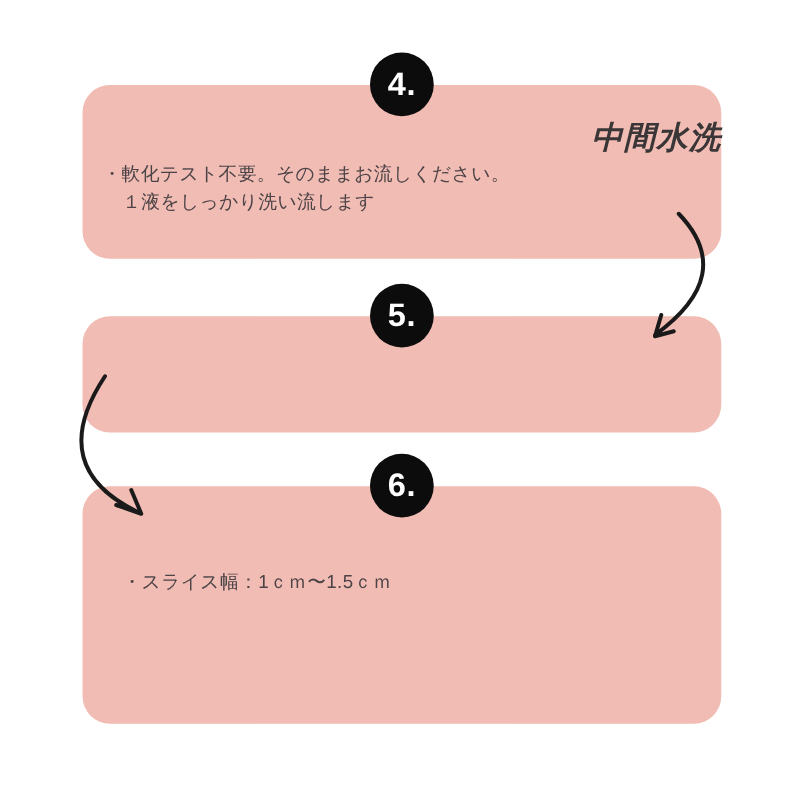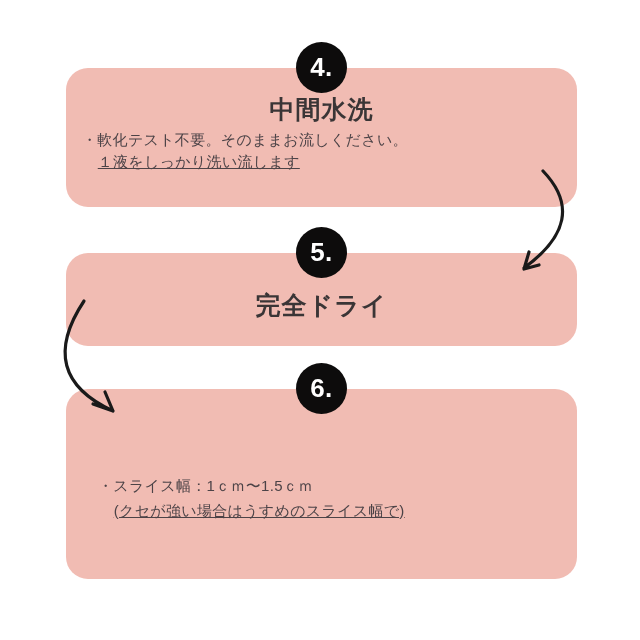--- a/index.html
+++ b/index.html
@@ -31,40 +31,41 @@
   }
   .badge-num{
     color:var(--badge_text,#ffffff);
     font-size:26px;font-weight:700;
     letter-spacing:0.5px;
   }
   .card-title{
     position:absolute;
     left:0;right:0;
     margin:0;
-    text-align:center;
+    text-align:right;
     font-size:25px;
     font-weight:700;
     letter-spacing:1px;
     color:var(--title_text,#3a3536);
+    font-style:italic;
   }
   .card-4 .card-title{top:25px;}
   .card-5 .card-title{top:36px;}
   .card-6 .card-title{top:38px;}
   .card-body{
     position:absolute;
     color:var(--body_text,#4c4347);
     font-size:15px;
     letter-spacing:0.3px;
     white-space:nowrap;
   }
   .card-4 .card-body{top:61px;left:16px;line-height:21.5px;}
-  .card-6 .card-body{top:84px;left:32px;line-height:25px;}
+  .card-6 .card-body{top:64px;left:32px;line-height:25px;}
   .line{display:block;}
-  .line.indent{padding-left:1.05em;text-decoration:underline;}
+  .line.indent{padding-left:1.05em;}
   .arrows-layer{
     position:absolute;top:0;left:0;
     width:640px;height:640px;
     pointer-events:none;
     z-index:5;
   }
   .arrows-layer path{
     fill:none;
     stroke:var(--arrow,#1a1a1a);
     stroke-width:3.2;
@@ -85,30 +86,28 @@
     <div class="card-body">
       <span class="line">・軟化テスト不要。そのままお流しください。</span>
       <span class="line indent">１液をしっかり洗い流します</span>
     </div>
   </section>
 
   <section class="card card-5">
     <div class="badge">
       <span class="badge-num">5.</span>
     </div>
-    <h2 class="card-title">完全ドライ</h2>
   </section>
 
   <section class="card card-6">
     <div class="badge">
       <span class="badge-num">6.</span>
     </div>
     <div class="card-body">
       <span class="line">・スライス幅：1ｃｍ〜1.5ｃｍ</span>
-      <span class="line indent">(クセが強い場合はうすめのスライス幅で)</span>
     </div>
   </section>
 
   <svg class="arrows-layer" viewBox="0 0 640 640" xmlns="http://www.w3.org/2000/svg">
     <path d="M543 171 Q590 220 524 268 M539 265 L524 269 L529 252"></path>
     <path d="M84 301 Q35 375 113 411 M93 404 L113 411 L105 392"></path>
   </svg>
 
 </div>
 

